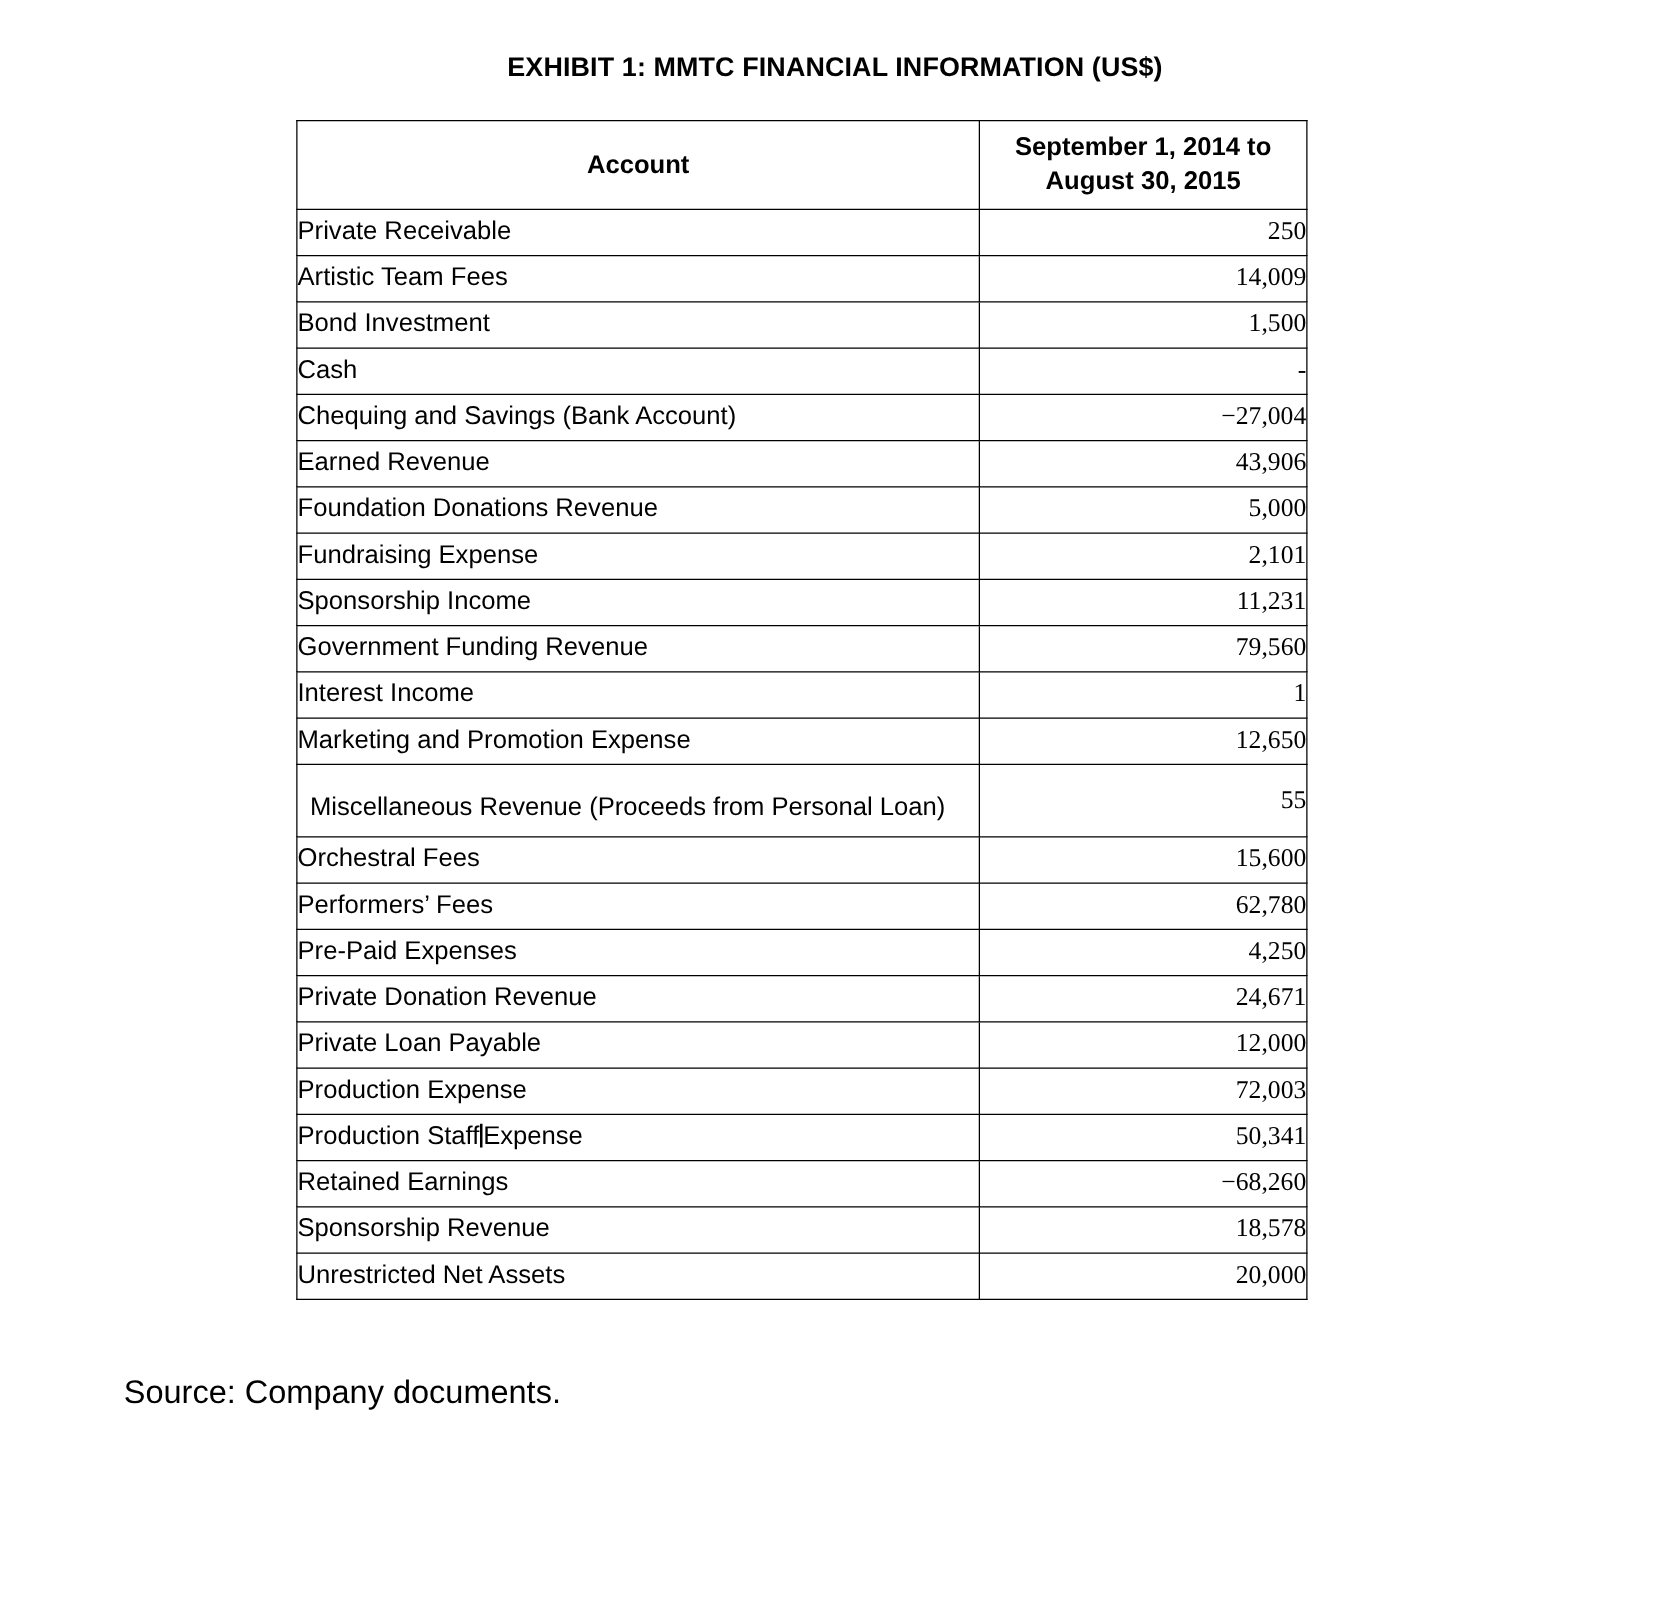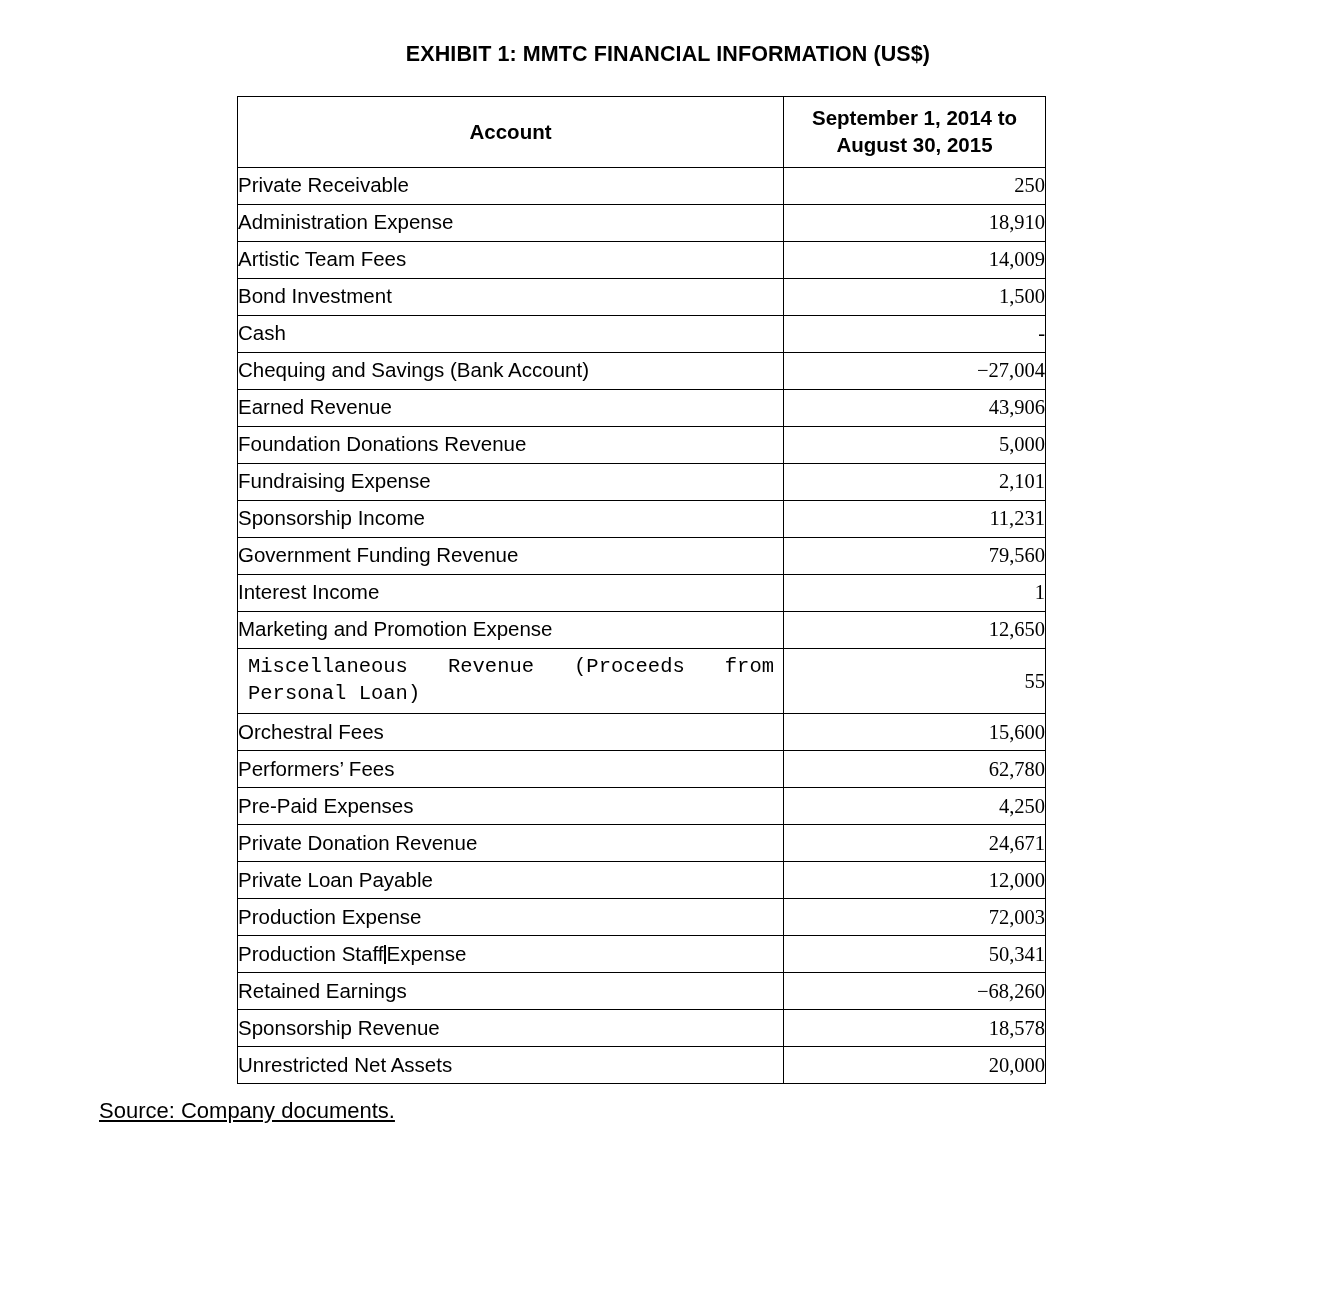--- a/index.html
+++ b/index.html
@@ -80,23 +80,22 @@
     height: 36px;
   }
 
   td.acct {
     text-align: left;
     padding: 3px 9px 4px 10px;
   }
   td.acct.justified {
     text-align: justify;
     text-align-last: left;
-    padding: 4px 9px 5px 10px;
+    padding: 16px 9px 5px 10px;
     line-height: 1.36;
-    font-family: Liberation Mono, monospace;
   }
 
   td.val {
     text-align: right;
     padding: 3px 10px 4px 9px;
     font-family: Liberation Serif, serif;
   }
 
   
   .caret {
@@ -106,24 +105,23 @@
     height: 0.95em;
     vertical-align: -0.16em;
     margin: 0 1px 0 0;
   }
 
   
   .source-note {
     position: absolute;
     left: 99px;
     top: 1097px;
-    font-size: 22px;
+    font-size: 26px;
     line-height: 1.3;
     white-space: nowrap;
-    text-decoration: underline;
   }
 </style>
 </head>
 <body>
 
 <div class="page">
 
   <div class="exhibit-title">EXHIBIT 1: MMTC FINANCIAL INFORMATION (US$)</div>
 
   <div class="table-wrap">
@@ -140,24 +138,20 @@
             <span>August 30, 2015</span>
           </th>
         </tr>
       </thead>
       <tbody id="fin-body">
       <tr>
             <td class="acct">Private Receivable</td>
             <td class="val">250</td>
           </tr>
           <tr>
-            <td class="acct">Administration Expense</td>
-            <td class="val">18,910</td>
-          </tr>
-          <tr>
             <td class="acct">Artistic Team Fees</td>
             <td class="val">14,009</td>
           </tr>
           <tr>
             <td class="acct">Bond Investment</td>
             <td class="val">1,500</td>
           </tr>
           <tr>
             <td class="acct">Cash</td>
             <td class="val">-</td>

